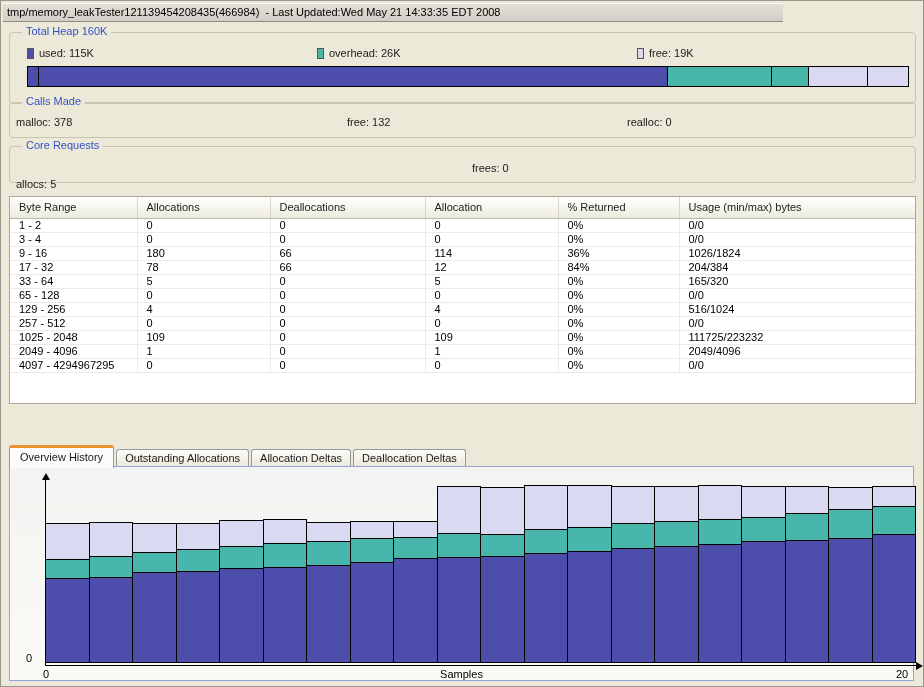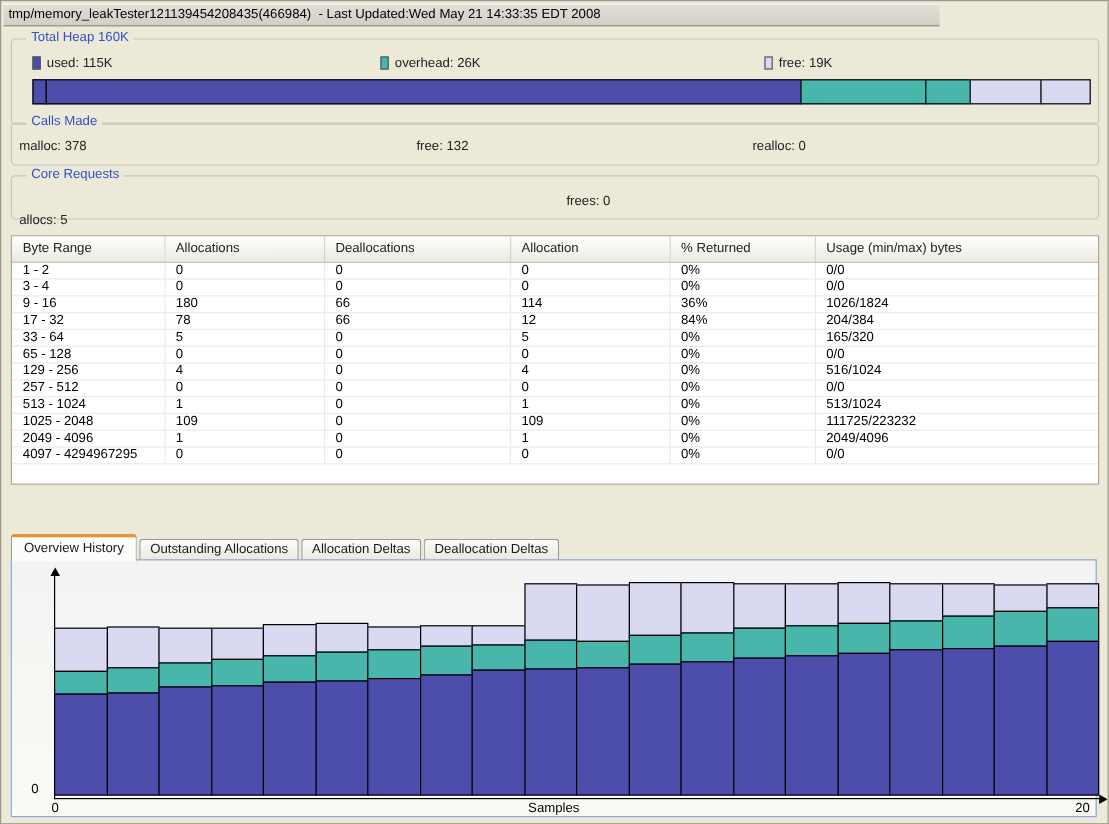--- a/index.html
+++ b/index.html
@@ -231,28 +231,20 @@
         </tr>
         <tr>
           <td>257 - 512</td>
           <td>0</td>
           <td>0</td>
           <td>0</td>
           <td>0%</td>
           <td>0/0</td>
         </tr>
         <tr>
-          <td>513 - 1024</td>
-          <td>1</td>
-          <td>0</td>
-          <td>1</td>
-          <td>0%</td>
-          <td>513/1024</td>
-        </tr>
-        <tr>
           <td>1025 - 2048</td>
           <td>109</td>
           <td>0</td>
           <td>109</td>
           <td>0%</td>
           <td>111725/223232</td>
         </tr>
         <tr>
           <td>2049 - 4096</td>
           <td>1</td>

